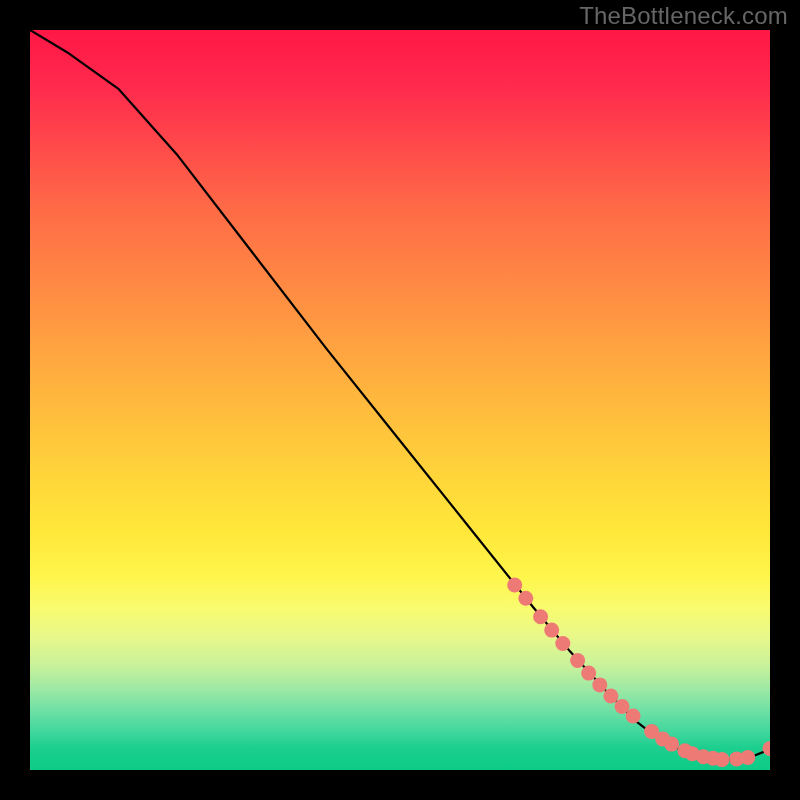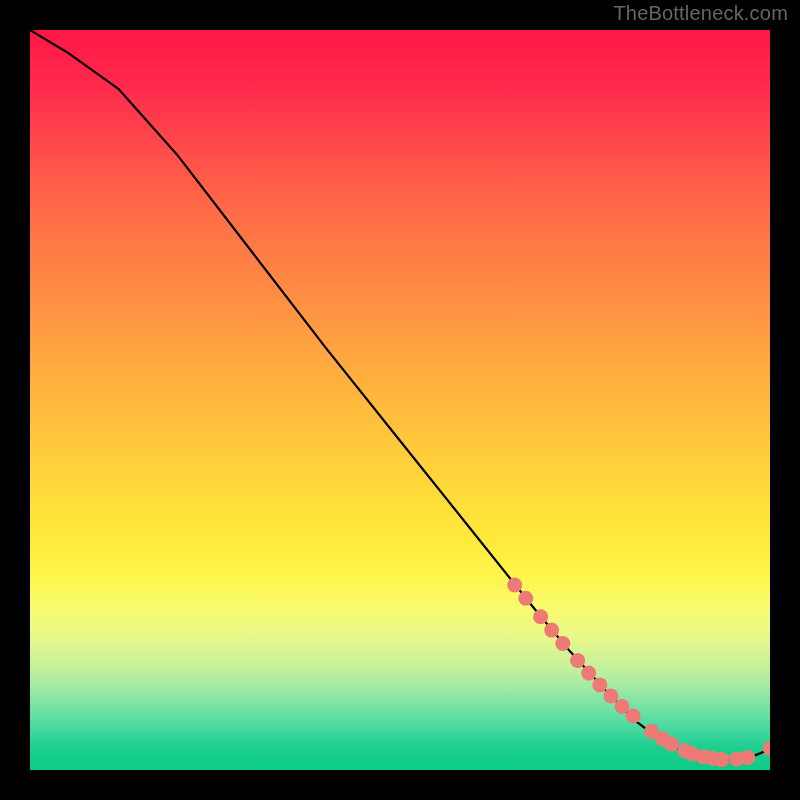--- a/index.html
+++ b/index.html
@@ -15,21 +15,21 @@
     position: relative;
     width: 800px;
     height: 800px;
     background: #000;
   }
   .watermark {
     position: absolute;
     top: 2px;
     right: 12px;
     color: #666;
-    font-size: 20px;
+    font-size: 24px;
     font-weight: 400;
     letter-spacing: 0.2px;
     z-index: 30;
   }
   .plot-area {
     position: absolute;
     left: 30px;
     top: 30px;
     width: 740px;
     height: 740px;

